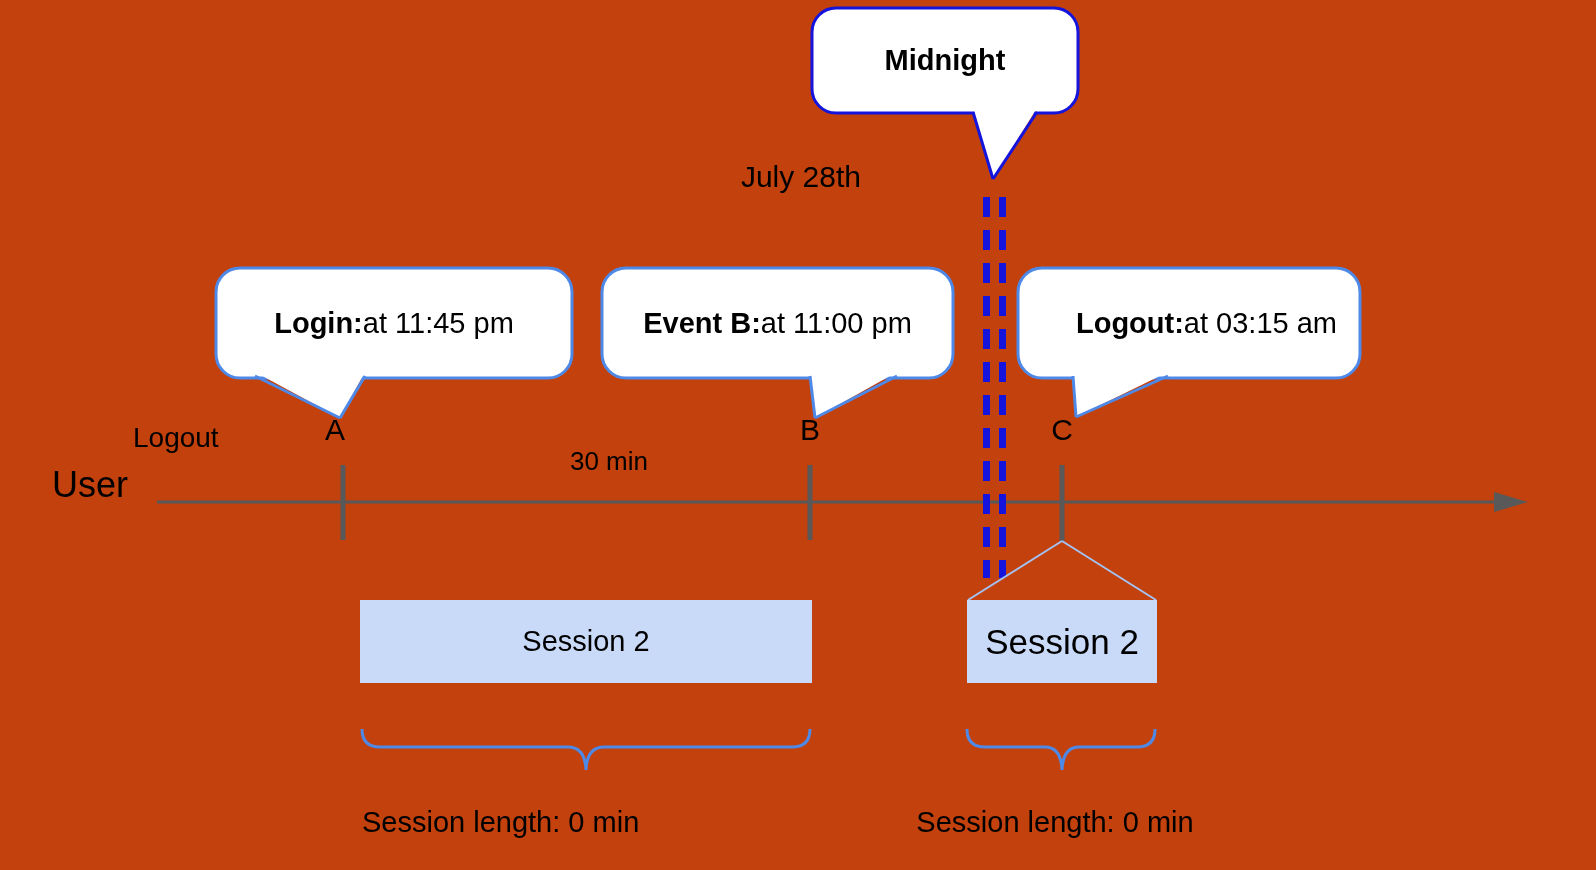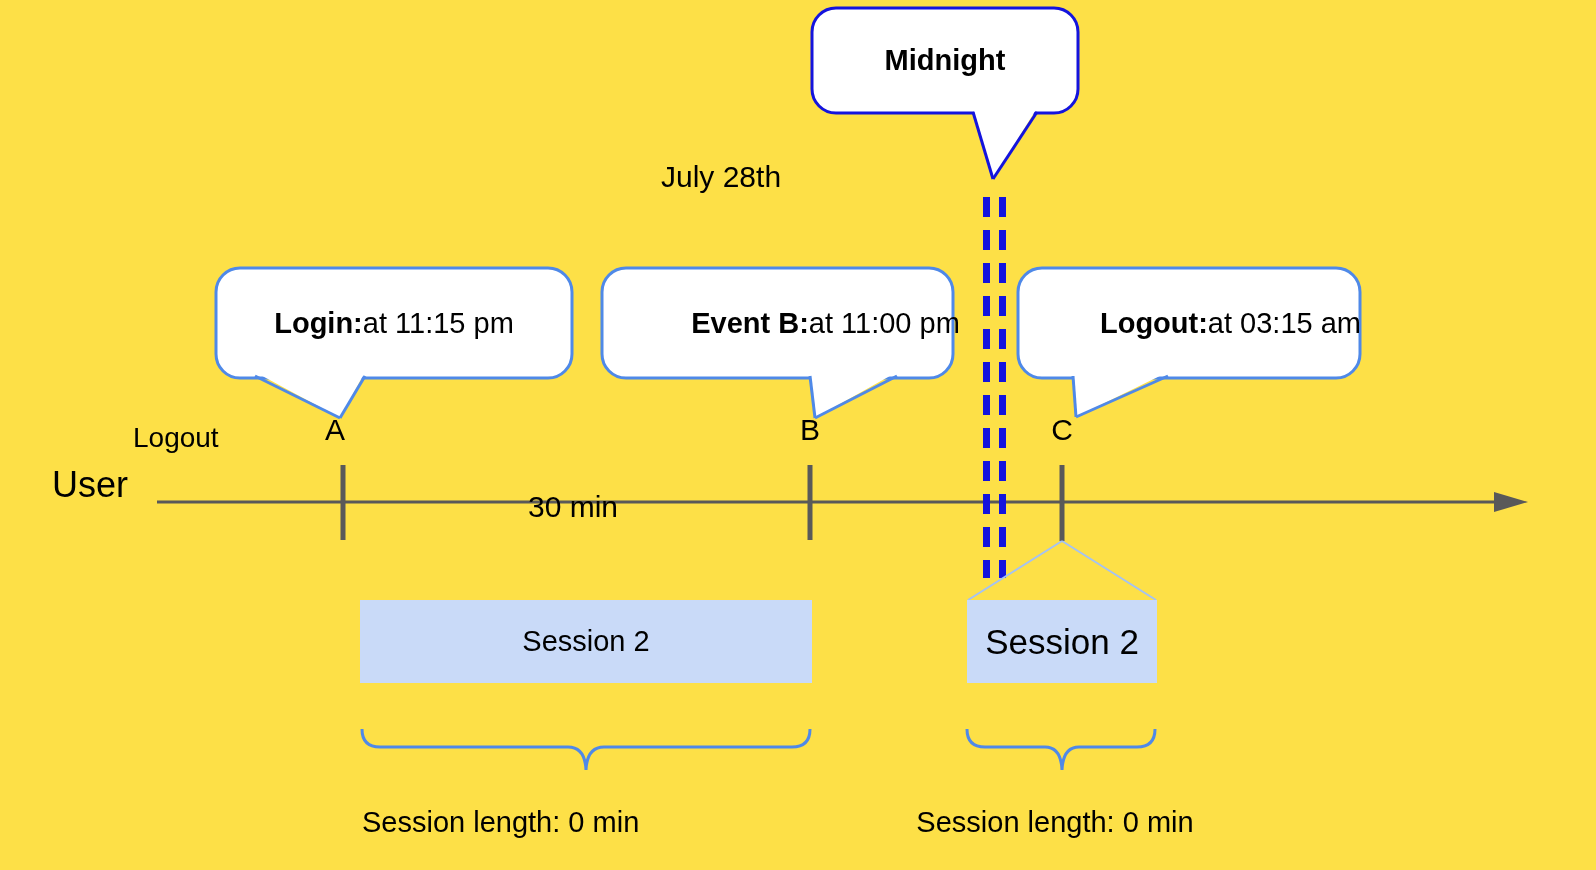--- a/index.html
+++ b/index.html
@@ -5,21 +5,21 @@
   html, body {
     margin: 0;
     padding: 0;
     background: #ffffff;
     font-family: "Liberation Sans", "DejaVu Sans", sans-serif;
   }
   #canvas {
     position: relative;
     width: 1596px;
     height: 870px;
-    background: #fde047;
+    background: #c2410c;
     overflow: hidden;
   }
   #shapes {
     position: absolute;
     left: 0;
     top: 0;
     z-index: 1;
   }
   .label {
     position: absolute;
@@ -27,21 +27,21 @@
     color: #000000;
     white-space: nowrap;
   }
   .center-box {
     display: flex;
     align-items: center;
     justify-content: center;
   }
   .bubble-text { font-size: 29px; }
   .bubble-text .b { font-weight: bold; }
-  .date-label { font-size: 30px; text-align: left; }
+  .date-label { font-size: 30px; text-align: right; }
   .event-letter { font-size: 30px; text-align: center; }
 </style>
 </head>
 <body>
 
 <div id="canvas">
 
   <svg id="shapes" width="1596" height="870" viewBox="0 0 1596 870">
 
     <line x1="157" y1="502" x2="1502" y2="502" stroke-width="3" stroke="#595959"></line>
@@ -83,37 +83,37 @@
     <path d="M 362,729 Q 362,747 380,747 L 568,747 Q 585,747 586,770 Q 587,747 604,747 L 792,747 Q 810,747 810,729" fill="none" stroke-width="3" stroke="#4f89e8"></path>
     <path d="M 967,729 Q 967,747 985,747 L 1045,747 Q 1061,747 1062,770 Q 1063,747 1079,747 L 1137,747 Q 1155,747 1155,729" fill="none" stroke-width="3" stroke="#4f89e8"></path>
   </svg>
 
   <div class="label center-box" style="left:812px; top:8px; width:266px; height:105px; font-weight:bold; font-size:29px;">Midnight</div>
 
   <div class="label date-label" style="left:661px; top:160px; width:200px;">July 28th</div>
 
   <div class="label center-box bubble-text" style="left:216px; top:268px; width:356px; height:110px;">
     <span class="b">Login:</span>
-      <span> at 11:15 pm</span>
+      <span> at 11:45 pm</span>
   </div>
-  <div class="label center-box bubble-text" style="left:602px; top:268px; width:351px; height:110px;margin-left:48px;">
+  <div class="label center-box bubble-text" style="left:602px; top:268px; width:351px; height:110px;">
     <span class="b">Event B:</span>
       <span> at 11:00 pm</span>
   </div>
-  <div class="label center-box bubble-text" style="left:1018px; top:268px; width:377px; height:110px;padding-left:24px;">
+  <div class="label center-box bubble-text" style="left:1018px; top:268px; width:377px; height:110px;">
     <span class="b">Logout:</span>
       <span> at 03:15 am</span>
   </div>
 
   <div class="label" style="left:133px; top:422px; font-size:28px;">Logout</div>
   <div class="label event-letter" style="left:315px; top:413px; width:40px;">A</div>
   <div class="label event-letter" style="left:790px; top:413px; width:40px;">B</div>
   <div class="label event-letter" style="left:1042px; top:413px; width:40px;">C</div>
 
-  <div class="label" style="left:528px; top:446px; width:120px; text-align:left; font-size:30px;margin-top:44px;">30 min</div>
+  <div class="label" style="left:528px; top:446px; width:120px; text-align:right; font-size:26px;">30 min</div>
 
   <div class="label" style="left:52px; top:464px; font-size:36px;">User</div>
 
   <div class="label center-box" style="left:360px; top:600px; width:452px; height:83px; font-size:29px;">Session 2</div>
   <div class="label center-box" style="left:967px; top:600px; width:190px; height:83px; font-size:35px;">Session 2</div>
 
   <div class="label" style="left:362px; top:806px; font-size:29px;">Session length: 0 min</div>
   <div class="label" style="left:905px; top:806px; width:300px; text-align:center; font-size:29px;">Session length: 0 min</div>
 
 </div>

